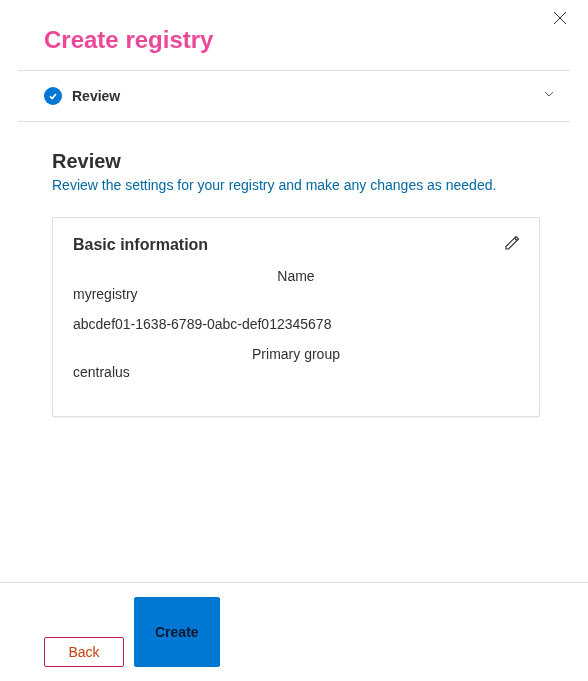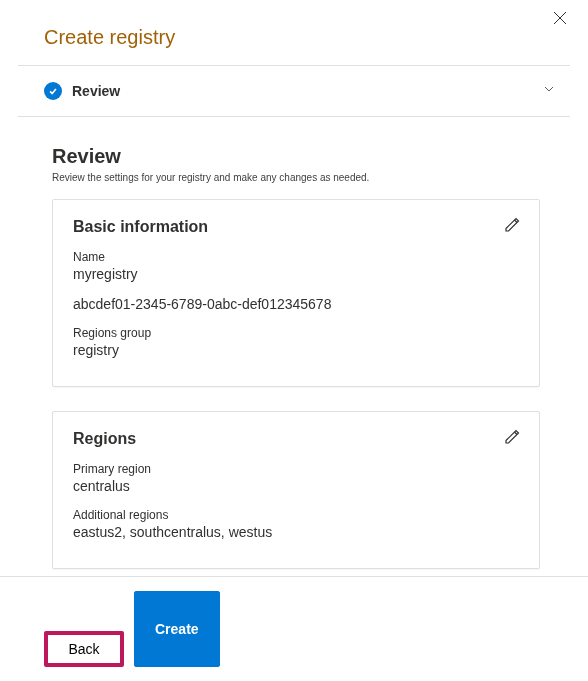--- a/index.html
+++ b/index.html
@@ -25,23 +25,23 @@
   .close-icon {
     width: 16px;
     height: 16px;
     cursor: pointer;
     color: #323130;
   }
   .title-row {
     padding: 0 32px 16px 44px;
   }
   .panel-title {
-    font-size: 20px;
-    font-weight: 400;
-    color: #a16207;
+    font-size: 24px;
+    font-weight: 700;
+    color: #ec4899;
   }
   .hr {
     border: none;
     border-top: 1px solid #e1dfdd;
     margin: 0 18px;
   }
   .step-header {
     display: flex;
     align-items: center;
     justify-content: space-between;
@@ -78,28 +78,28 @@
     padding: 28px 48px 0 52px;
     flex: 1;
     overflow: hidden;
   }
   .section-title {
     font-size: 20px;
     font-weight: 600;
     margin-bottom: 4px;
   }
   .section-desc {
-    font-size: 10px;
-    color: #404040;
-    margin-bottom: 16px;
+    font-size: 14px;
+    color: #0369a1;
+    margin-bottom: 24px;
   }
   .card {
     border: 1px solid #e1dfdd;
     border-radius: 2px;
-    padding: 18px 20px 28px 20px;
+    padding: 18px 20px 36px 20px;
     margin-bottom: 24px;
     position: relative;
     background: #fff;
     box-shadow: 0 0.5px 1px rgba(0,0,0,0.04);
   }
   .card-title {
     font-size: 16px;
     font-weight: 600;
     margin-bottom: 14px;
   }
@@ -115,23 +115,24 @@
     border: none;
     padding: 0;
   }
   .field {
     margin-bottom: 14px;
   }
   .field:last-child {
     margin-bottom: 0;
   }
   .field-label {
-    font-size: 12px;
+    font-size: 14px;
     color: #323130;
     margin-bottom: 2px;
+    text-align: center;
   }
   .field-value {
     font-size: 14px;
     color: #323130;
   }
   .footer {
     border-top: 1px solid #e1dfdd;
     padding: 14px 36px 14px 44px;
     display: flex;
     justify-content: space-between;
@@ -145,28 +146,28 @@
   .btn {
     font-family: inherit;
     font-size: 14px;
     padding: 6px 20px;
     border-radius: 2px;
     cursor: pointer;
     min-width: 80px;
   }
   .btn-default {
     background: #fff;
-    border: 4px solid #be185d;
-    color: #000000;
+    border: 1px solid #be185d;
+    color: #c2410c;
     margin-top: 40px;
   }
   .btn-primary {
     background: #0078d4;
     border: 1px solid #0078d4;
-    color: #ffffff;
+    color: #0f172a;
     font-weight: 600;
   }
 </style>
 </head>
 <body>
 
 <div class="panel">
 
   <div class="close-row">
     <span class="close-icon">
@@ -211,45 +212,28 @@
           <path d="M3 14.5 L13 4.5 L15.5 7 L5.5 17 L3 17 Z"></path>
           <line x1="11.5" y1="6" x2="14" y2="8.5"></line>
         </svg>
       </button>
       <h3 class="card-title">Basic information</h3>
       <div class="field">
         <div class="field-label">Name</div>
         <div class="field-value">myregistry</div>
       </div>
       <div class="field">
-        <div class="field-value">abcdef01-2345-6789-0abc-def012345678</div>
+        <div class="field-value">abcdef01-1638-6789-0abc-def012345678</div>
       </div>
       <div class="field">
-        <div class="field-label">Regions group</div>
-        <div class="field-value">registry</div>
+        <div class="field-label">Primary group</div>
+        <div class="field-value">centralus</div>
       </div>
     </div>
 
-    <div class="card">
-      <button class="edit-btn">
-        <svg viewBox="0 0 20 20" fill="none" stroke="currentColor" stroke-width="1.2">
-          <path d="M3 14.5 L13 4.5 L15.5 7 L5.5 17 L3 17 Z"></path>
-          <line x1="11.5" y1="6" x2="14" y2="8.5"></line>
-        </svg>
-      </button>
-      <h3 class="card-title">Regions</h3>
-      <div class="field">
-        <div class="field-label">Primary region</div>
-        <div class="field-value">centralus</div>
-      </div>
-      <div class="field">
-        <div class="field-label">Additional regions</div>
-        <div class="field-value">eastus2, southcentralus, westus</div>
-      </div>
-    </div>
   </div>
 
   <div class="footer">
     <div class="footer-left">
       <button class="btn btn-default">Back</button>
       <button class="btn btn-primary">Create</button>
     </div>
   </div>
 
 </div>

